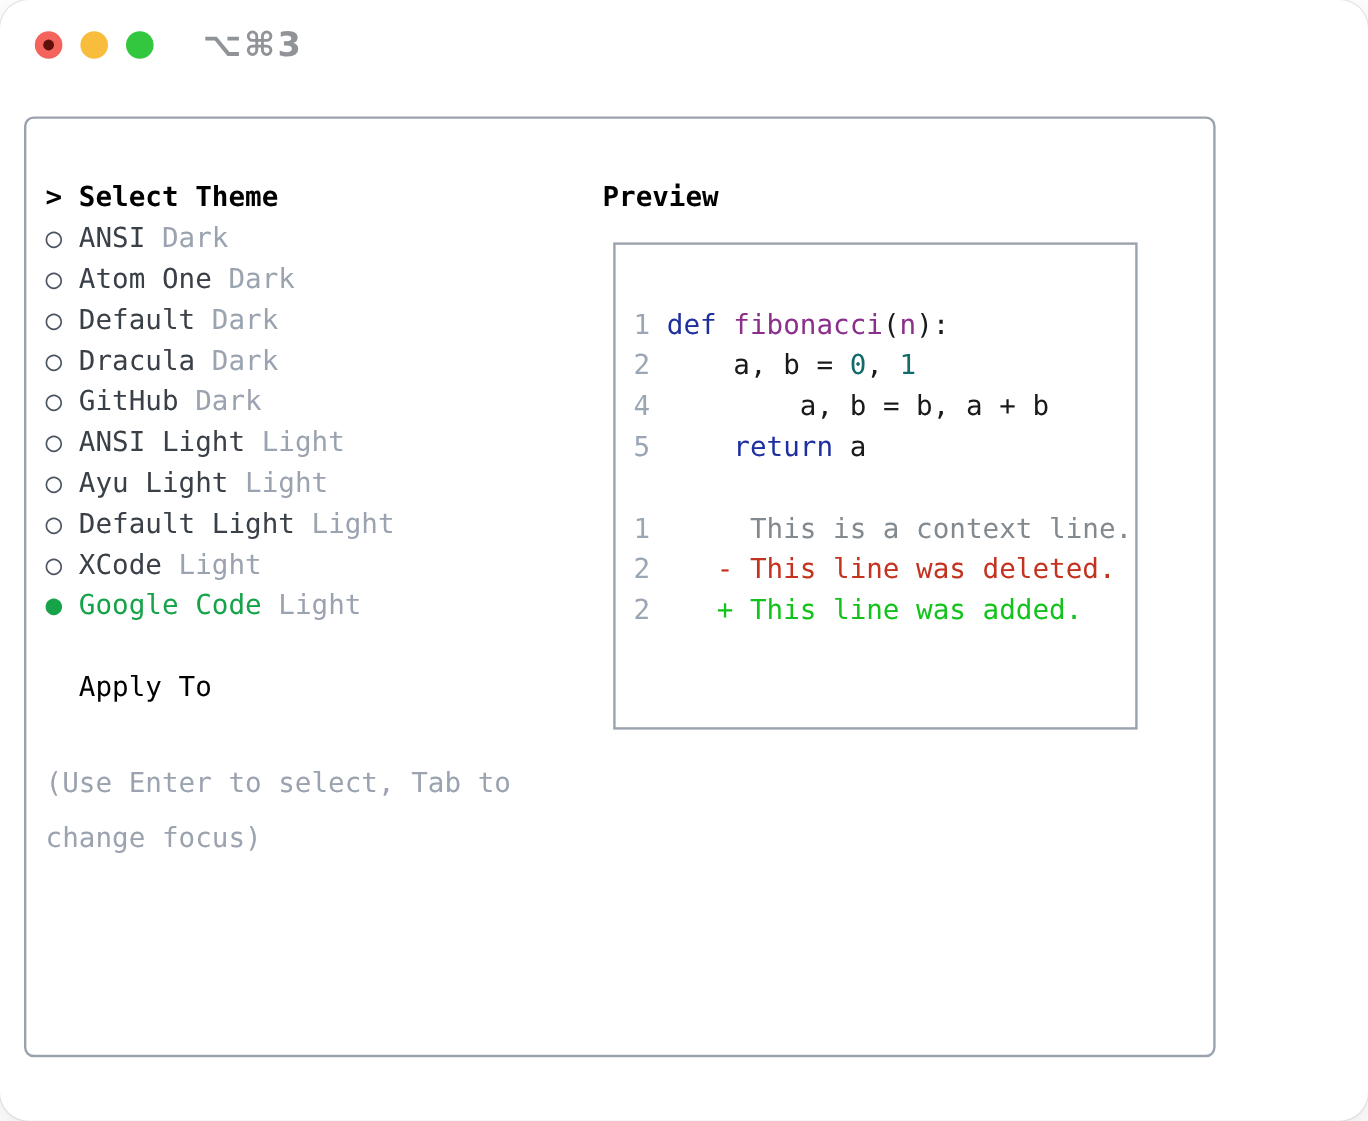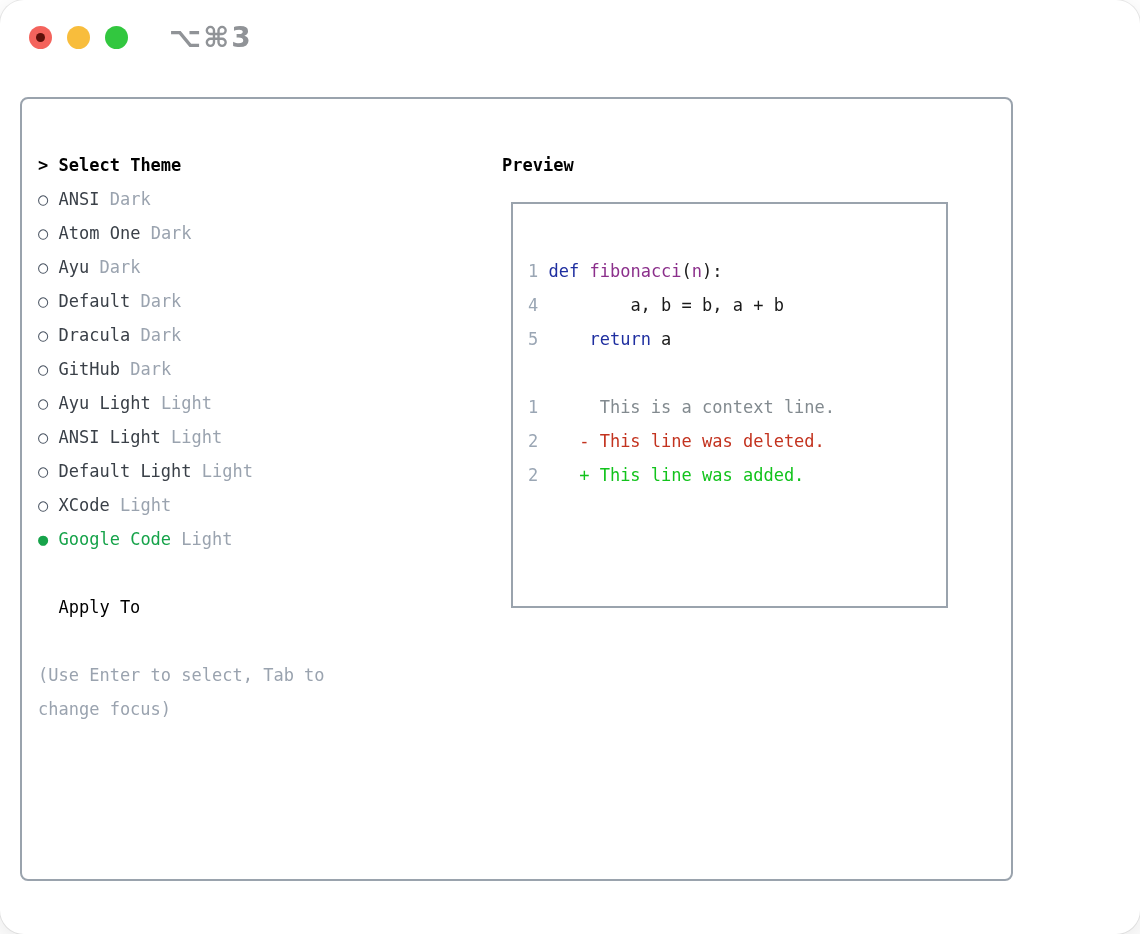--- a/index.html
+++ b/index.html
@@ -56,40 +56,40 @@
     position: absolute;
     left: 20px; top: 97px;
     width: 993px; height: 784px;
     border: 2px solid var(--border);
     border-radius: 8px;
     background: #ffffff;
   }
   .line {
     height: 34px;
     line-height: 34px;
-    font-size: 17px;
+    font-size: 23px;
     white-space: pre;
     color: var(--item-text);
   }
   
   .left-col {
     position: absolute;
     left: 16px; top: 49px;
     width: 450px;
   }
   .list-header { font-weight: bold; color: #000000; }
   .theme-item .bullet, .apply-option .bullet { color: #4b5563; }
   .theme-item .name, .apply-option .name { color: var(--item-text); }
   .theme-item .variant { color: var(--variant-text); }
   .theme-item.selected .bullet,
   .theme-item.selected .name,
   .apply-option.selected .bullet,
   .apply-option.selected .name { color: var(--selected-green); }
   .apply-header { color: #000000; padding-left: 2ch; }
-  .help-line { color: var(--muted-text); }
+  .help-line { color: var(--muted-text); margin-top: 12px; }
   
   .preview-header {
     position: absolute;
     left: 480px; top: 49px;
     font-weight: bold;
     color: #000000;
   }
   .preview-box {
     position: absolute;
     left: 489px; top: 103px;
@@ -122,42 +122,42 @@
     <span class="win-title">⌥⌘3</span>
   </div>
 
   <div class="panel">
 
     <div class="left-col">
       <div class="line list-header"><span class="prompt">&gt;</span> <span>Select Theme</span></div>
       <div id="theme-list">
           <div class="line theme-item"><span class="bullet">○</span><span> </span><span class="name">ANSI</span><span> </span><span class="variant">Dark</span></div>
           <div class="line theme-item"><span class="bullet">○</span><span> </span><span class="name">Atom One</span><span> </span><span class="variant">Dark</span></div>
-          <div class="line theme-item"><span class="bullet">○</span><span> </span><span class="name">Ayu</span><span> </span><span class="variant">Dark</span></div>
           <div class="line theme-item"><span class="bullet">○</span><span> </span><span class="name">Default</span><span> </span><span class="variant">Dark</span></div>
           <div class="line theme-item"><span class="bullet">○</span><span> </span><span class="name">Dracula</span><span> </span><span class="variant">Dark</span></div>
           <div class="line theme-item"><span class="bullet">○</span><span> </span><span class="name">GitHub</span><span> </span><span class="variant">Dark</span></div>
+          <div class="line theme-item"><span class="bullet">○</span><span> </span><span class="name">ANSI Light</span><span> </span><span class="variant">Light</span></div>
           <div class="line theme-item"><span class="bullet">○</span><span> </span><span class="name">Ayu Light</span><span> </span><span class="variant">Light</span></div>
-          <div class="line theme-item"><span class="bullet">○</span><span> </span><span class="name">ANSI Light</span><span> </span><span class="variant">Light</span></div>
           <div class="line theme-item"><span class="bullet">○</span><span> </span><span class="name">Default Light</span><span> </span><span class="variant">Light</span></div>
           <div class="line theme-item"><span class="bullet">○</span><span> </span><span class="name">XCode</span><span> </span><span class="variant">Light</span></div>
           <div class="line theme-item selected"><span class="bullet">●</span><span> </span><span class="name">Google Code</span><span> </span><span class="variant">Light</span></div>
         </div>
       <div class="line"> </div>
       <div class="line apply-header">Apply To</div>
       <div class="line"> </div>
       <div class="line help-line">(Use Enter to select, Tab to</div>
       <div class="line help-line">change focus)</div>
     </div>
 
     <div class="line preview-header">Preview</div>
 
     <div class="preview-box">
       <div id="code-lines">
           <div class="line code-line"><span class="lnum">1</span><span> </span><span class="tok-kw">def</span><span class="tok-pl"> </span><span class="tok-fn">fibonacci</span><span class="tok-pl">(</span><span class="tok-fn">n</span><span class="tok-pl">):</span></div>
+          <div class="line code-line"><span class="lnum">2</span><span> </span><span class="tok-pl">    a, b = </span><span class="tok-num">0</span><span class="tok-pl">, </span><span class="tok-num">1</span></div>
           <div class="line code-line"><span class="lnum">4</span><span> </span><span class="tok-pl">        a, b = b, a + b</span></div>
           <div class="line code-line"><span class="lnum">5</span><span> </span><span class="tok-pl">    </span><span class="tok-kw">return</span><span class="tok-pl"> a</span></div>
         </div>
       <div class="line"> </div>
       <div id="diff-lines">
           <div class="line diff-line"><span class="lnum">1</span><span class="diff-context">      This is a context line.</span></div>
           <div class="line diff-line"><span class="lnum">2</span><span class="diff-deleted">    - This line was deleted.</span></div>
           <div class="line diff-line"><span class="lnum">2</span><span class="diff-added">    + This line was added.</span></div>
         </div>
     </div>

